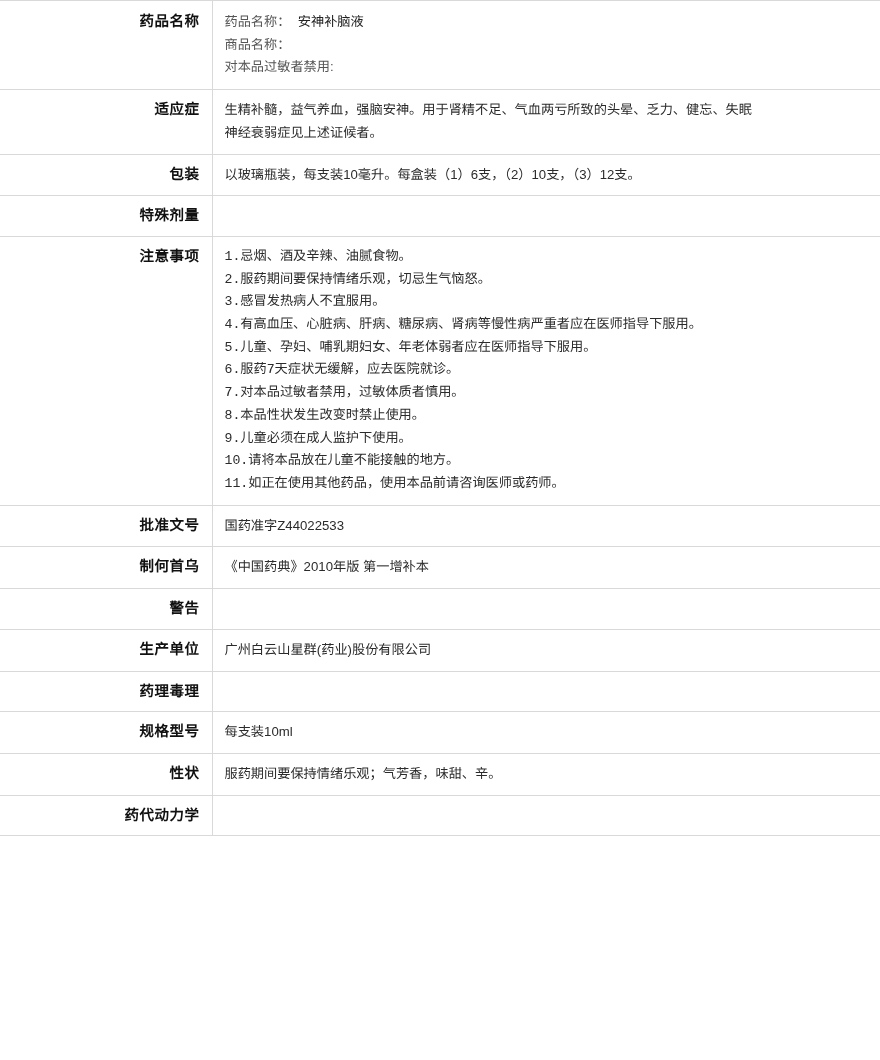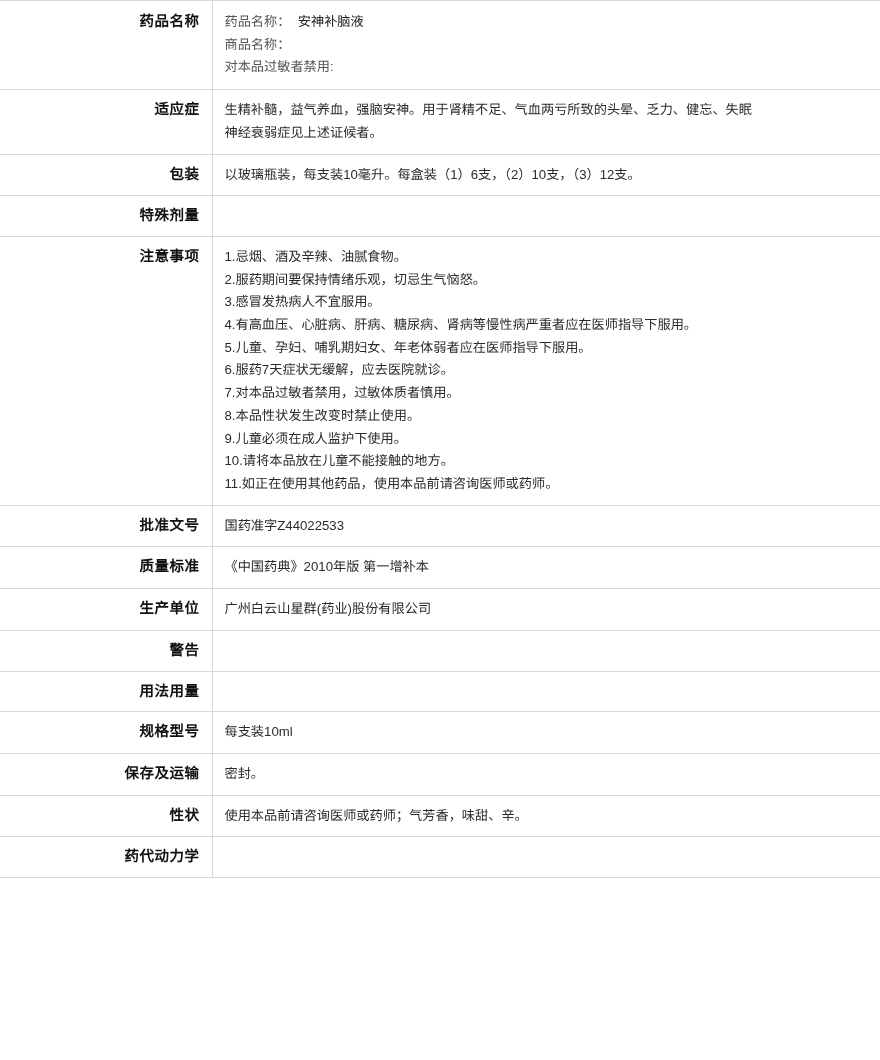--- a/index.html
+++ b/index.html
@@ -62,20 +62,21 @@
   }
   .sub-line .sub-val {
     color: #222222;
   }
   .multiline {
     white-space: pre-line;
   }
   .notice-list {
     white-space: pre-line;
     line-height: 1.75;
+    font-family: Liberation Mono, monospace;
   }
   .tall-row td {
     padding-top: 10px;
     padding-bottom: 10px;
   }
   .empty-val {
     min-height: 18px;
   }
 </style>
 </head>
@@ -128,53 +129,49 @@
 10.请将本品放在儿童不能接触的地方。
 11.如正在使用其他药品，使用本品前请咨询医师或药师。</td>
       </tr>
 
       <tr>
         <td class="label-cell">批准文号</td>
         <td class="value-cell multiline">国药准字Z44022533</td>
       </tr>
 
       <tr>
-        <td class="label-cell">质量标准</td>
+        <td class="label-cell">制何首乌</td>
         <td class="value-cell multiline">《中国药典》2010年版 第一增补本</td>
+      </tr>
+
+      <tr>
+        <td class="label-cell">警告</td>
+        <td class="value-cell multiline empty-val"></td>
       </tr>
 
       <tr>
         <td class="label-cell">生产单位</td>
         <td class="value-cell multiline">广州白云山星群(药业)股份有限公司</td>
       </tr>
 
       <tr>
-        <td class="label-cell">警告</td>
-        <td class="value-cell multiline empty-val"></td>
-      </tr>
-
-      <tr>
-        <td class="label-cell">用法用量</td>
+        <td class="label-cell">药理毒理</td>
         <td class="value-cell multiline empty-val"></td>
       </tr>
 
       <tr>
         <td class="label-cell">规格型号</td>
         <td class="value-cell multiline">每支装10ml</td>
       </tr>
 
 
-      <tr>
-        <td class="label-cell">保存及运输</td>
-        <td class="value-cell multiline">密封。</td>
-      </tr>
 
       <tr>
         <td class="label-cell">性状</td>
-        <td class="value-cell multiline">使用本品前请咨询医师或药师；气芳香，味甜、辛。</td>
+        <td class="value-cell multiline">服药期间要保持情绪乐观；气芳香，味甜、辛。</td>
       </tr>
 
       <tr>
         <td class="label-cell">药代动力学</td>
         <td class="value-cell multiline empty-val"></td>
       </tr>
 
     </tbody>
   </table>
 </div>

